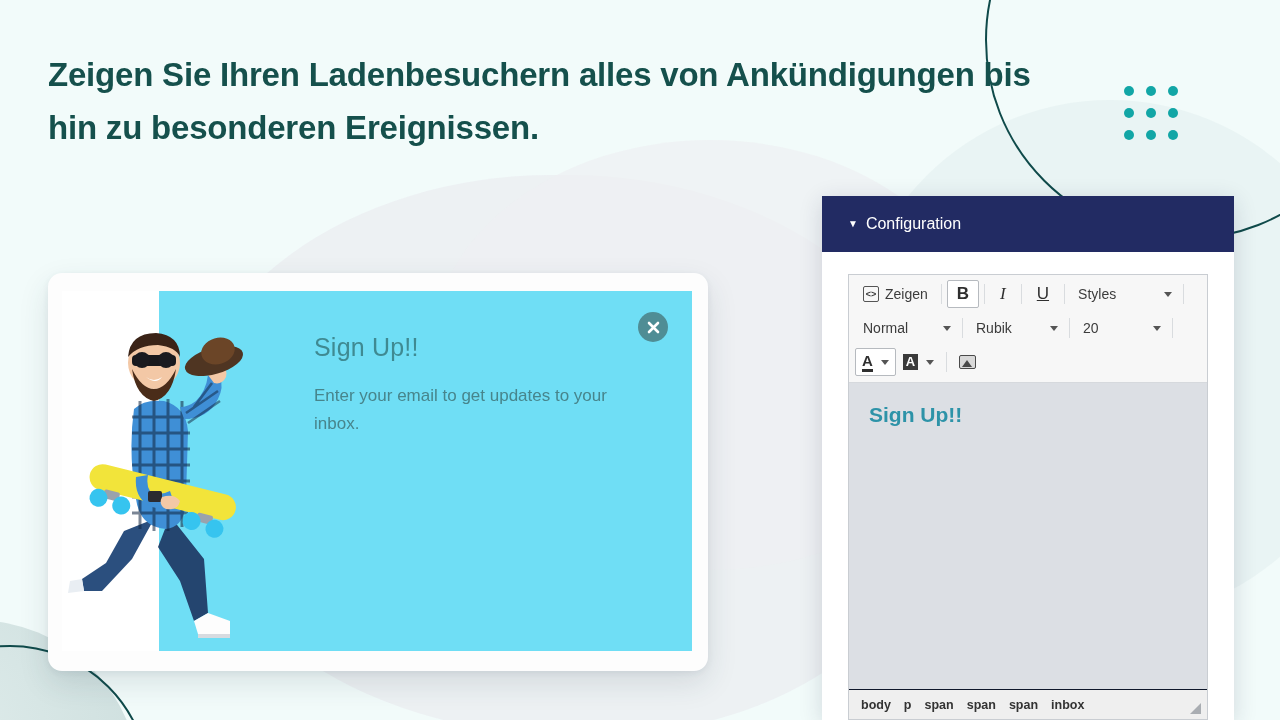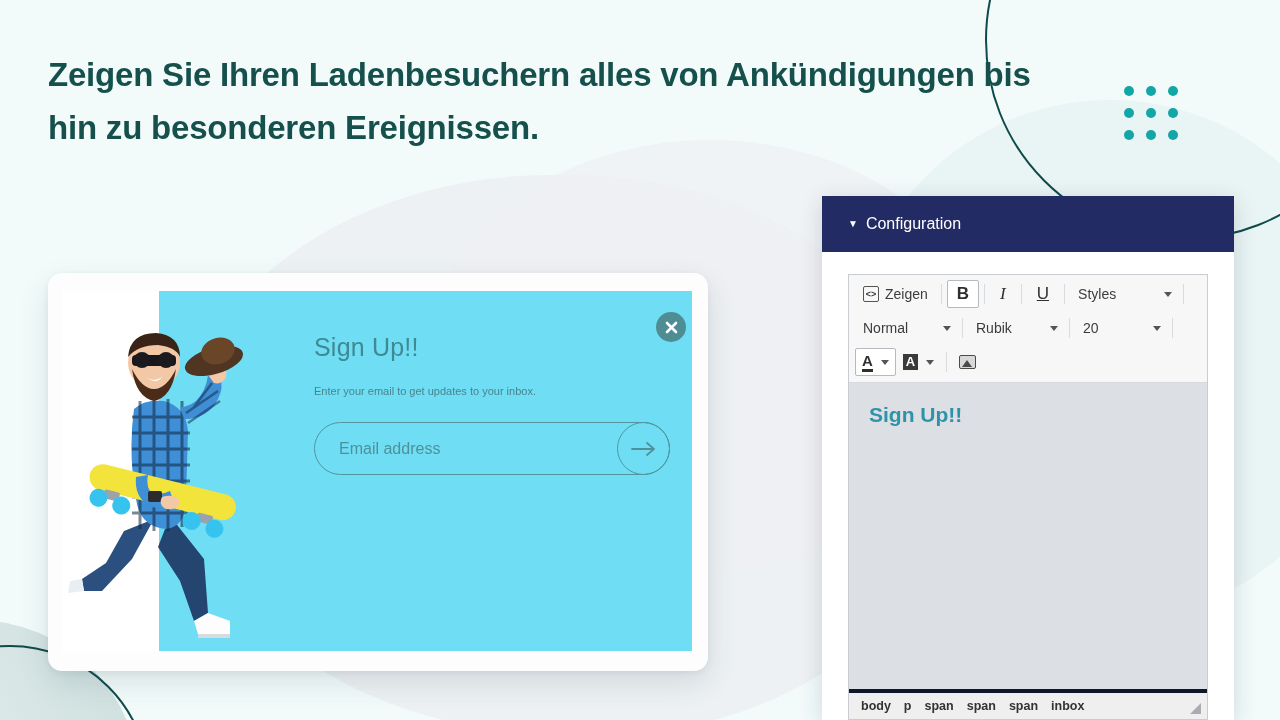--- a/index.html
+++ b/index.html
@@ -102,23 +102,23 @@
   }
   .close-btn svg { display: block; }
   .popup-title {
     color: #3f8a92;
     font-size: 25px; font-weight: 400;
     letter-spacing: .2px;
     margin-bottom: 20px;
   }
   .popup-sub {
     color: #47858c;
-    font-size: 11px; line-height: 1.65;
+    font-size: 17px; line-height: 1.65;
     max-width: 330px;
-    margin-bottom: 22px;
+    margin-bottom: 12px;
   }
   .email-row {
     width: 356px; height: 53px;
     border: 1.6px solid #51959d; border-radius: 27px;
     display: flex; align-items: center;
     padding-left: 24px; position: relative;
   }
   .email-placeholder {
     color: #4e9199; font-size: 16px;
   }
@@ -202,21 +202,21 @@
   }
 
   .editor-area {
     flex: 1; background: #dcdfe4; padding: 20px 20px; min-height: 0;
     overflow: hidden;
   }
   .editor-text {
     color: #2d93a8; font-size: 21px; font-weight: 700;
   }
   .elem-path {
-    background: #efefef; border-top: 4px solid #0f172a;
+    background: #efefef; border-top: 1px solid #0f172a;
     height: 30px; display: flex; align-items: center;
     padding: 0 12px; gap: 13px; position: relative;
   }
   .elem-path span { font-size: 12.5px; color: #333; font-weight: 700; }
   .resize-grip {
     position: absolute; right: 6px; bottom: 5px;
     width: 0; height: 0;
     border-left: 11px solid transparent; border-bottom: 11px solid #a9adb2;
   }
 </style>
@@ -300,28 +300,20 @@
     </div>
 
     <div class="card-body">
       <button class="close-btn">
         <svg width="13" height="13" viewBox="0 0 13 13">
           <path d="M2 2 L11 11 M11 2 L2 11" stroke="#fff" stroke-width="2.6" stroke-linecap="round"></path>
         </svg>
       </button>
       <div class="popup-title">Sign Up!!</div>
       <div class="popup-sub">Enter your email to get updates to your inbox.</div>
-      <div class="email-row">
-        <span class="email-placeholder">Email address</span>
-        <span class="email-go">
-          <svg width="28" height="16" viewBox="0 0 28 16">
-            <path d="M2 8 H24 M17 2 L24 8 L17 14" stroke="#4e9199" stroke-width="1.8" fill="none" stroke-linecap="round" stroke-linejoin="round"></path>
-          </svg>
-        </span>
-      </div>
     </div>
   </div>
 </div>
 
 <div class="config-panel">
 
   <div class="config-header">
     <span class="caret">▼</span>
     <span>Configuration</span>
   </div>

